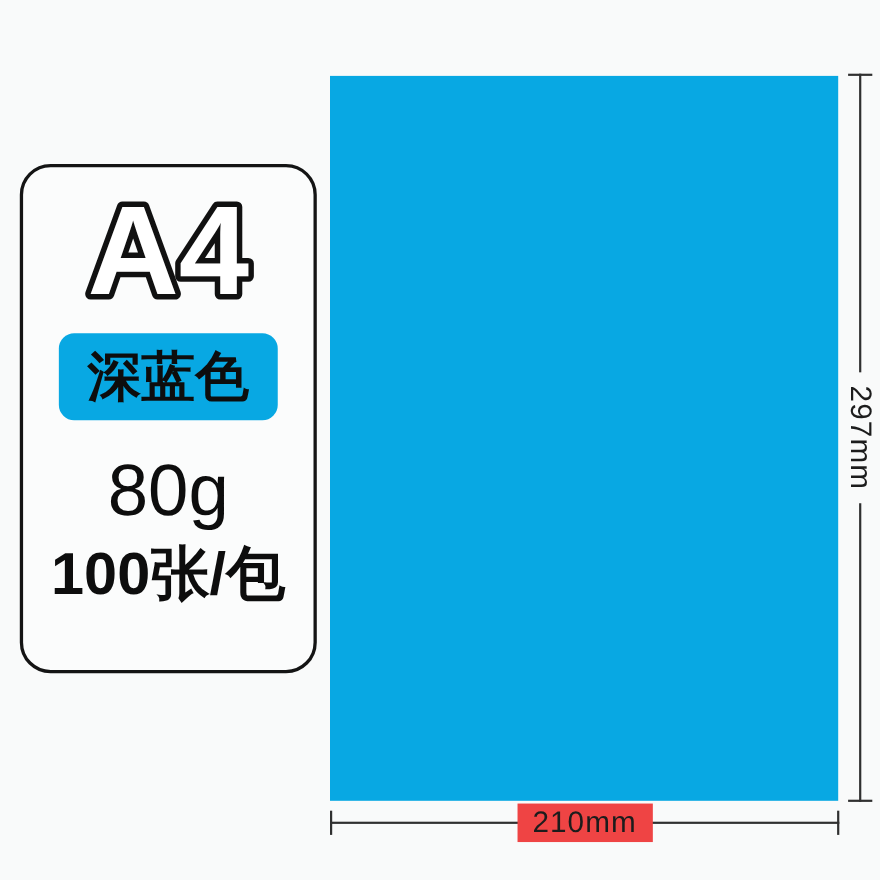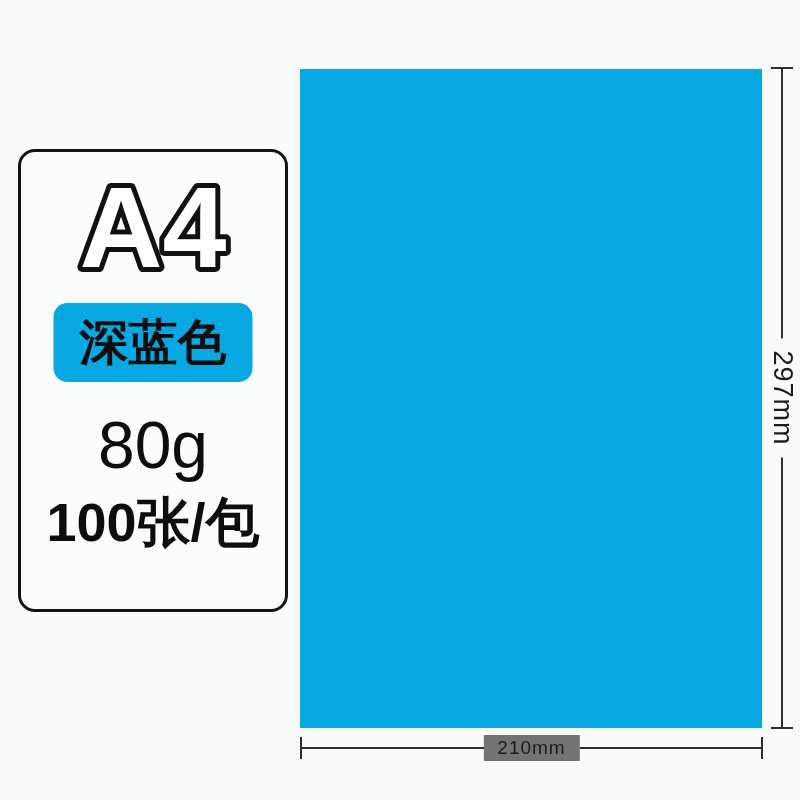--- a/index.html
+++ b/index.html
@@ -29,21 +29,21 @@
 
   
   .info-card {
     position: absolute;
     left: 18px;
     top: 149px;
     width: 270px;
     height: 463px;
     box-sizing: border-box;
     border: 3px solid #141414;
-    border-radius: 17px;
+    border-radius: 28px;
     background: #fbfcfc;
   }
   .size-svg {
     position: absolute;
     top: 0;
     left: 0;
     width: 264px;
     height: 140px;
     display: block;
   }
@@ -168,23 +168,23 @@
     top: 0;
     width: 2px;
     height: 22px;
     background: #303030;
   }
   .dim-horizontal .dim-label {
     position: absolute;
     left: 50%;
     top: 50%;
     transform: translate(-50%, -50%);
-    font-size: 19px;
+    font-size: 27px;
     color: #1c1c1c;
-    background: #737373;
+    background: #ef4444;
     padding: 2px 14px;
     white-space: nowrap;
     letter-spacing: 1px;
   }
 </style>
 </head>
 <body>
 
 <div class="stage">
 

